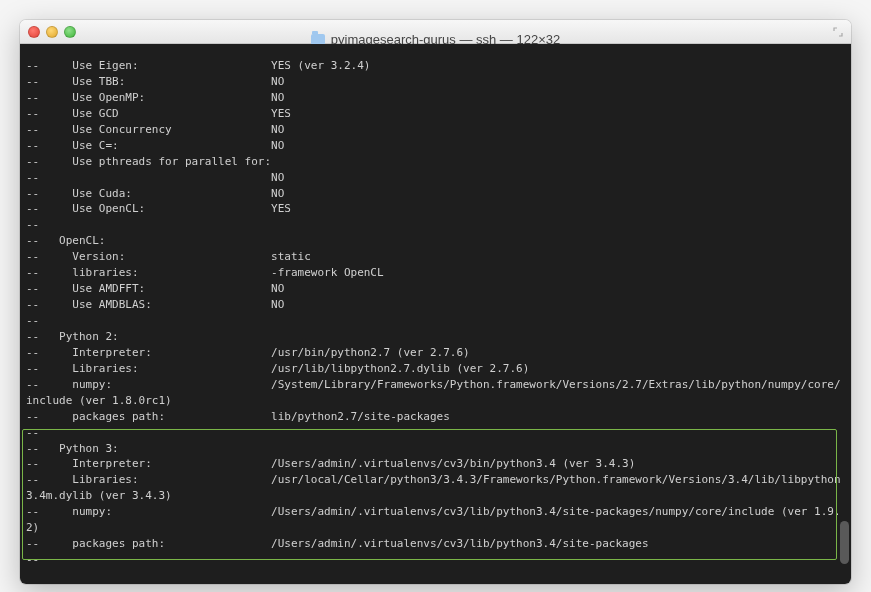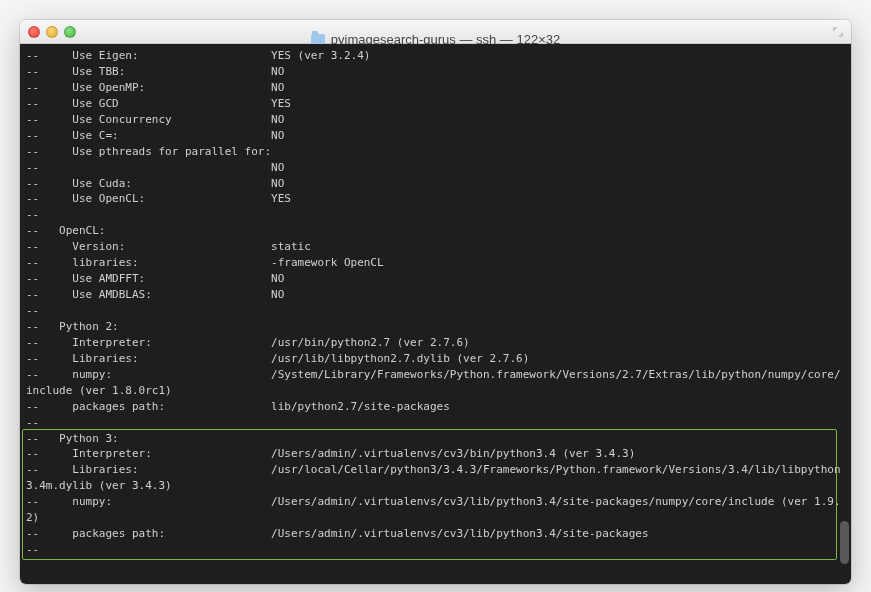--- a/index.html
+++ b/index.html
@@ -75,21 +75,21 @@
   width: 10px; height: 10px;
   opacity: 0.5;
 }
 .expand-icon svg { display: block; }
 .terminal {
   background: #1e1e1e;
   color: #d0d0d0;
   font-family: "Menlo", "Monaco", "Consolas", monospace;
   font-size: 11px;
   line-height: 1.45;
-  padding: 4px 6px 10px 6px;
+  padding: 14px 6px 10px 6px;
   position: relative;
   min-height: 540px;
 }
 .terminal-content {
   white-space: pre;
   overflow: hidden;
 }
 .highlight-box {
   position: absolute;
   border: 1.5px solid #7ab648;

